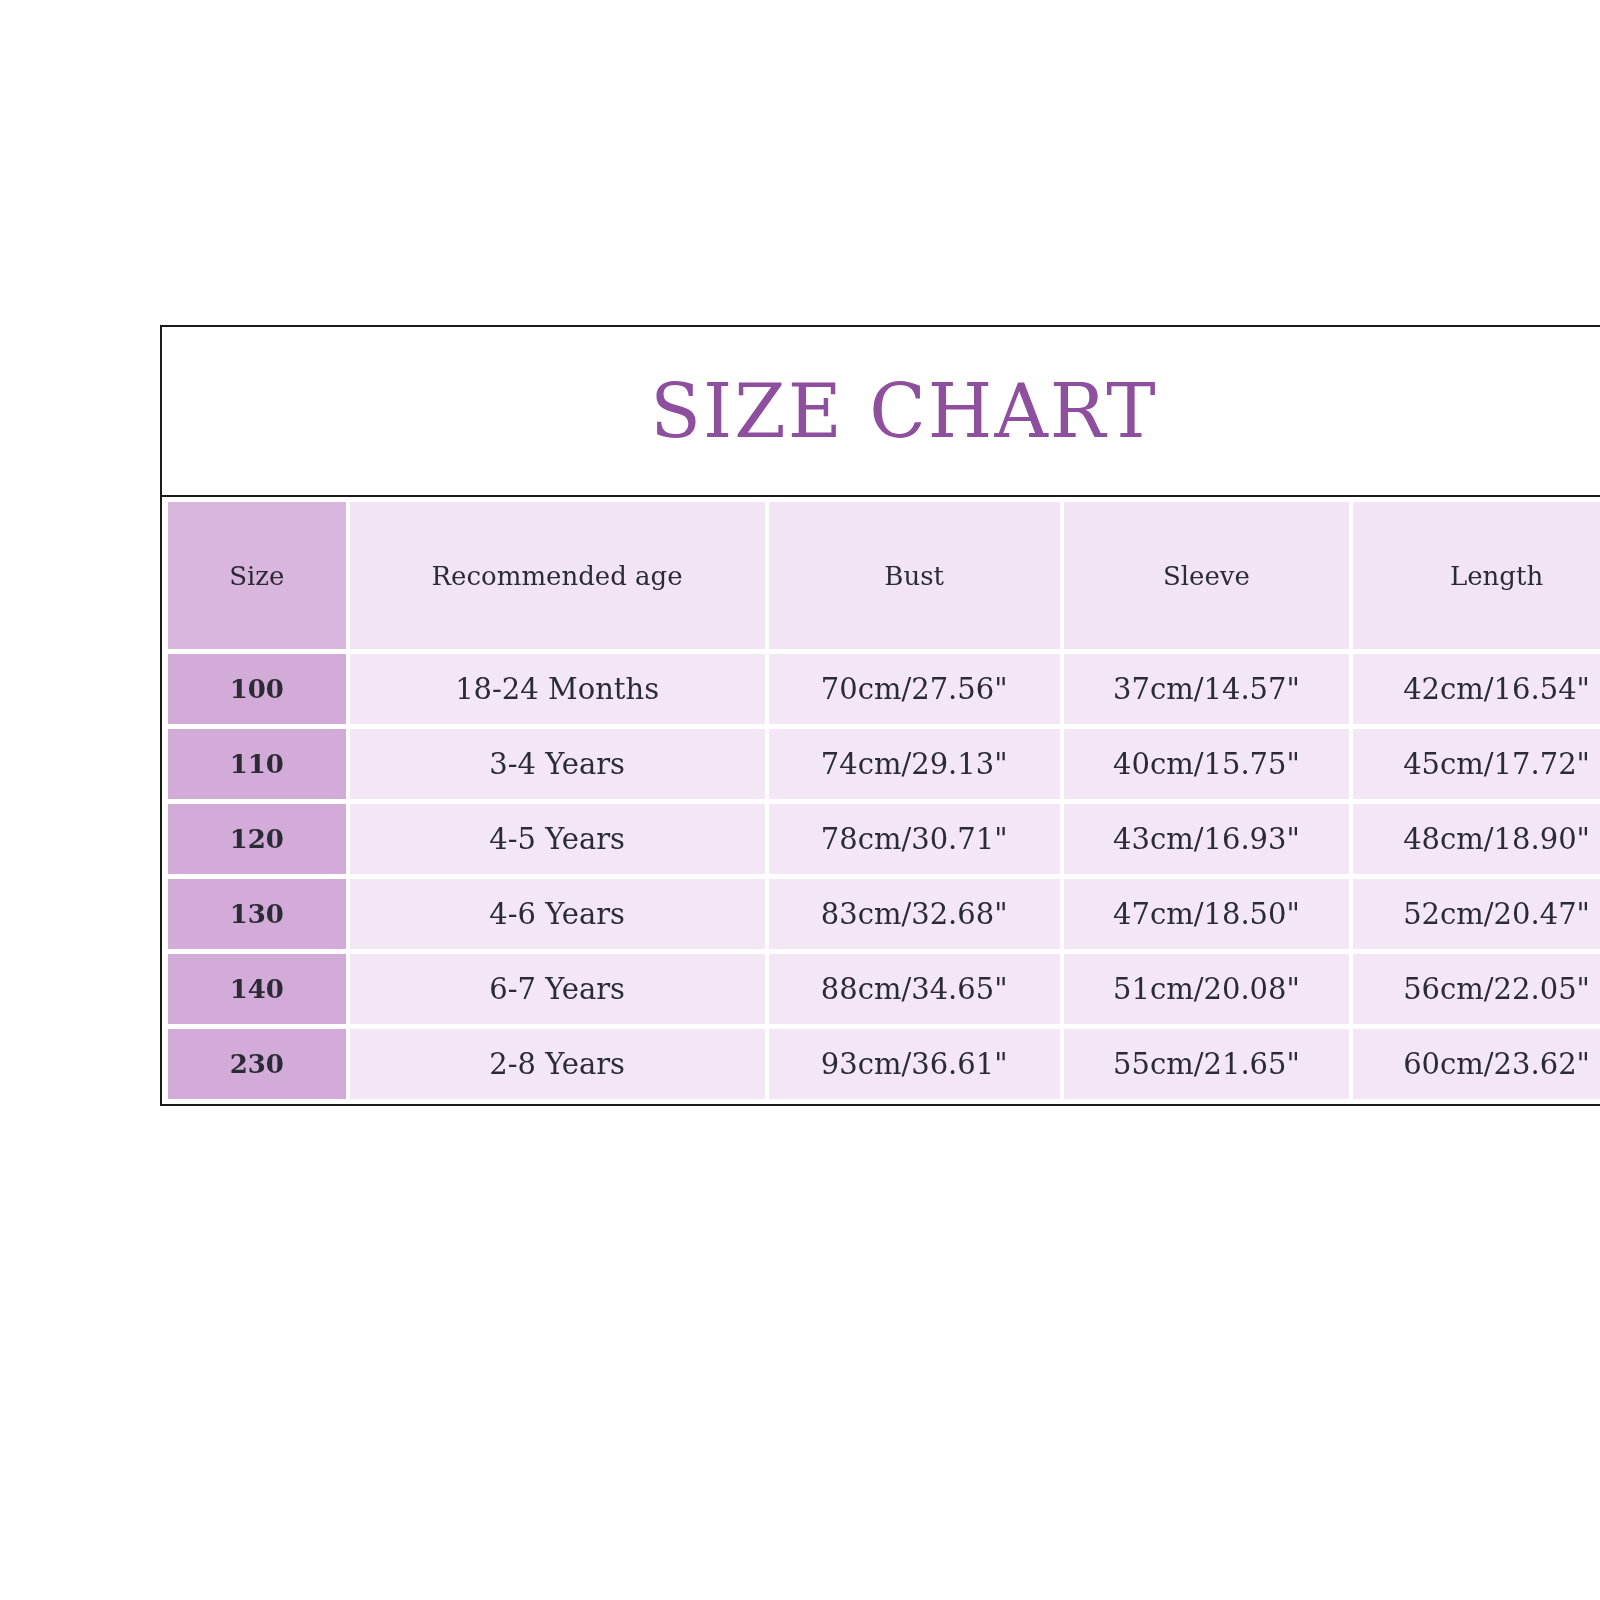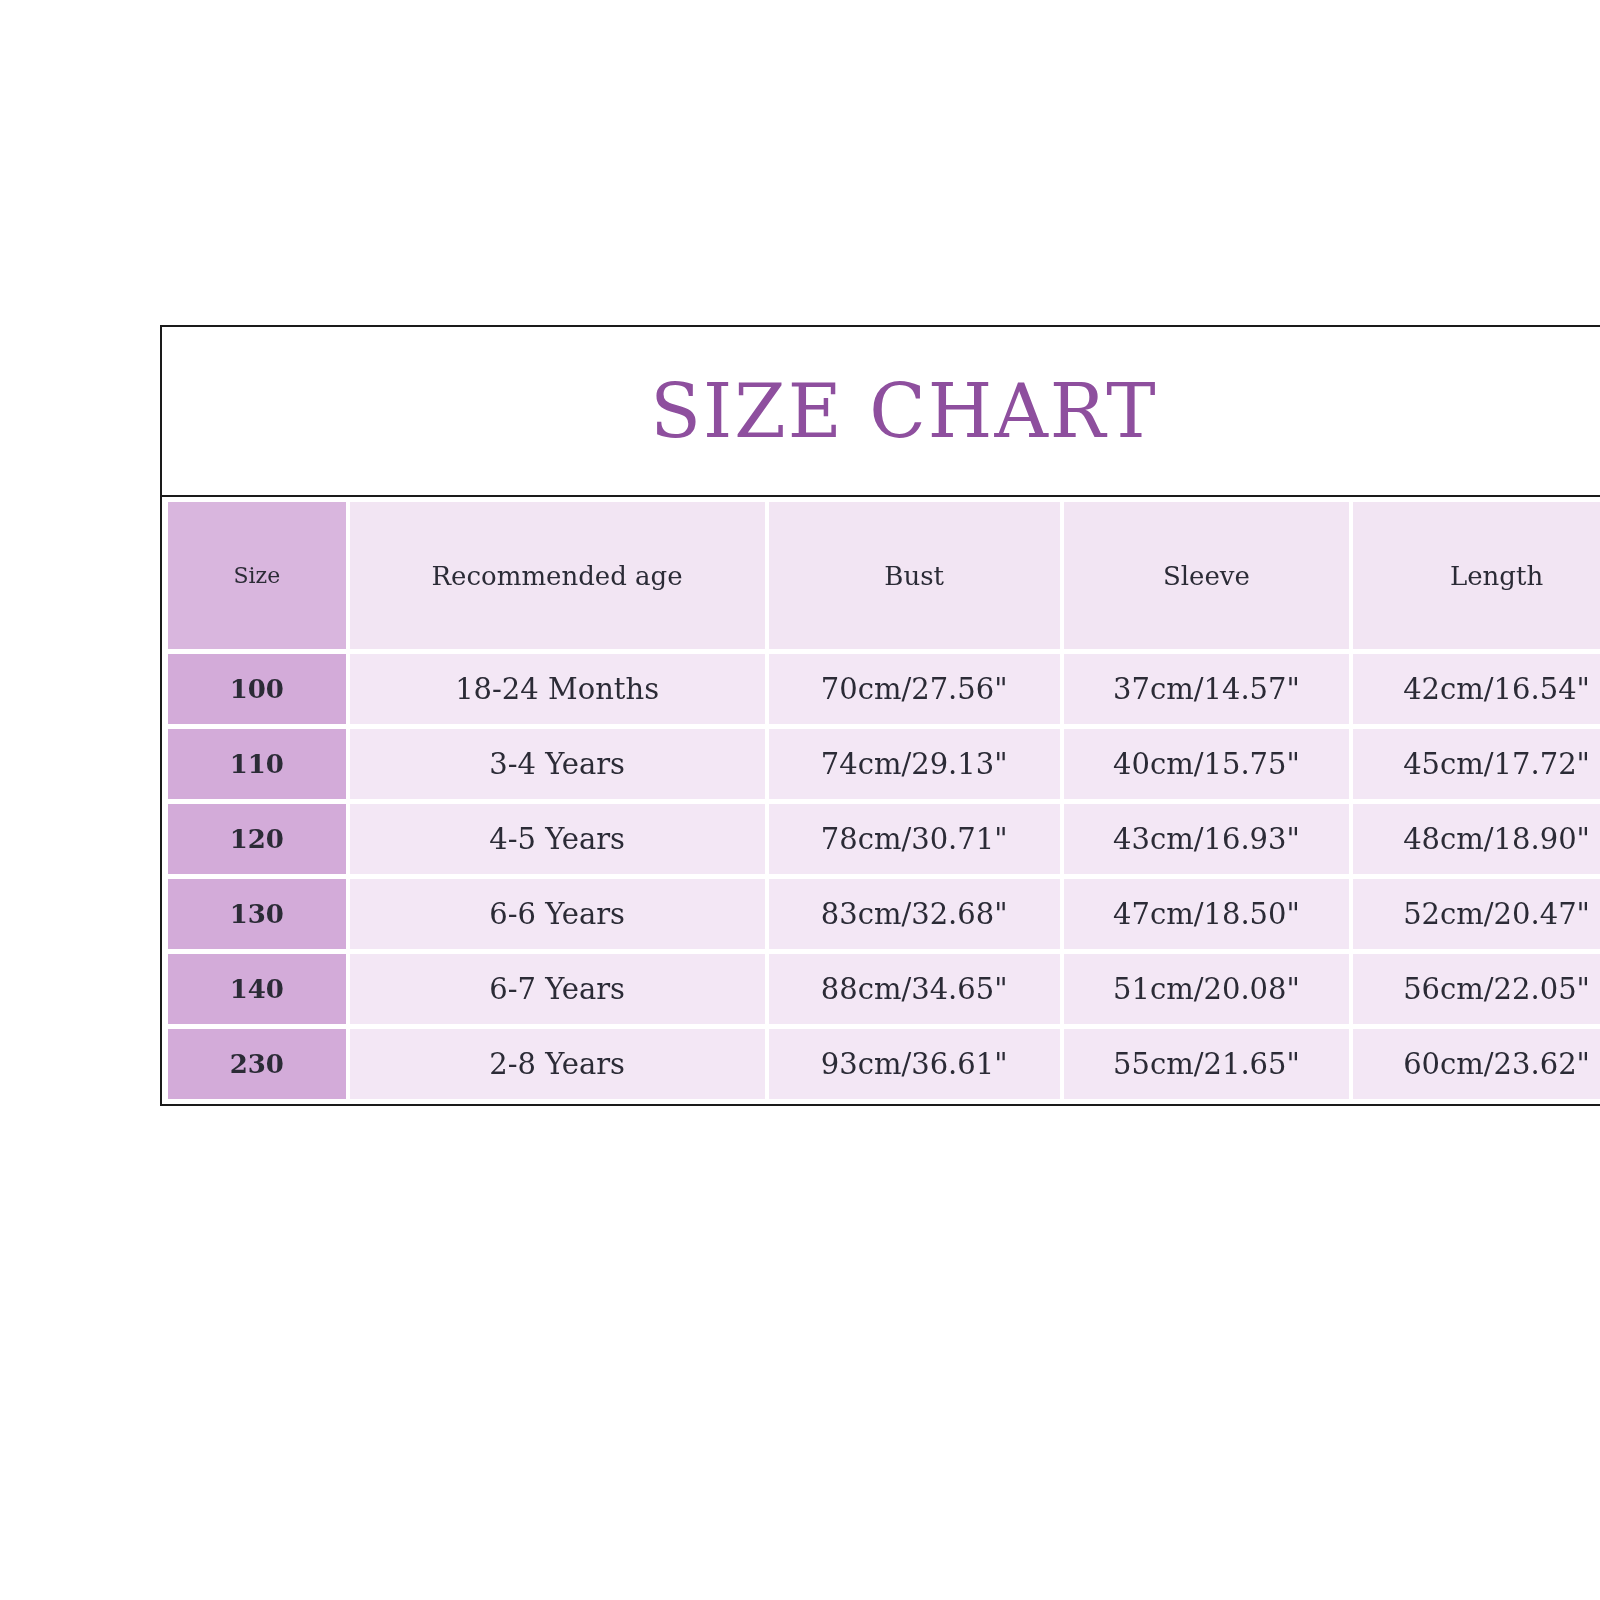--- a/index.html
+++ b/index.html
@@ -52,21 +52,21 @@
     font-family: "DejaVu Serif", serif;
   }
   thead th {
     height: 145px;
     font-size: 26px;
     font-weight: 400;
     background: #f2e5f3;
   }
   thead th.col-size {
     background: #d9b6de;
-    font-size: 22px;
+    font-size: 26px;
   }
   tbody td {
     height: 68px;
     font-size: 29px;
     background: #f3e7f5;
     font-weight: 400;
   }
   tbody td.col-size {
     background: #d3abd9;
     font-size: 26px;
@@ -129,21 +129,21 @@
       </tr>
       <tr>
         <td class="col-size">120</td>
         <td>4-5 Years</td>
         <td>78cm/30.71"</td>
         <td>43cm/16.93"</td>
         <td>48cm/18.90"</td>
       </tr>
       <tr>
         <td class="col-size">130</td>
-        <td>6-6 Years</td>
+        <td>4-6 Years</td>
         <td>83cm/32.68"</td>
         <td>47cm/18.50"</td>
         <td>52cm/20.47"</td>
       </tr>
       <tr>
         <td class="col-size">140</td>
         <td>6-7 Years</td>
         <td>88cm/34.65"</td>
         <td>51cm/20.08"</td>
         <td>56cm/22.05"</td>

